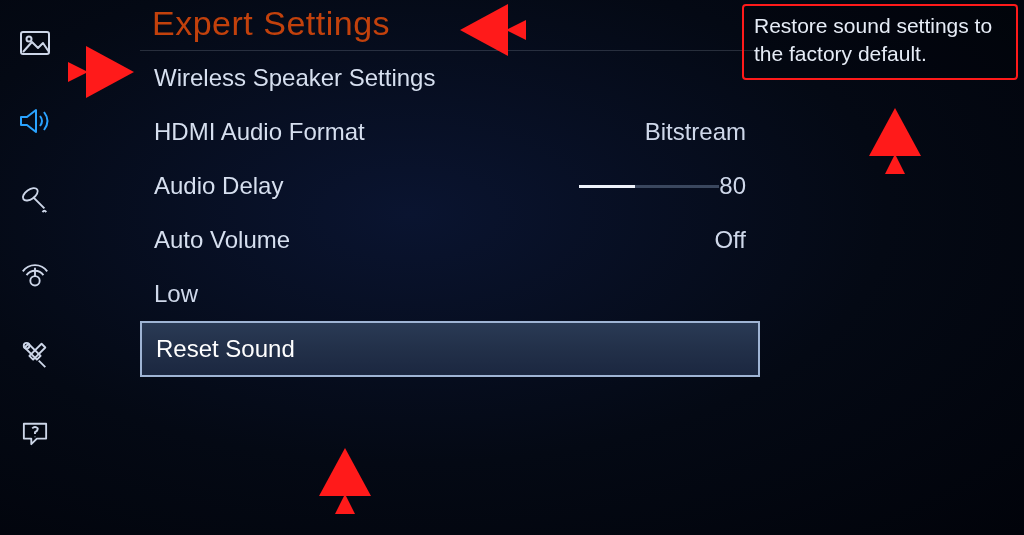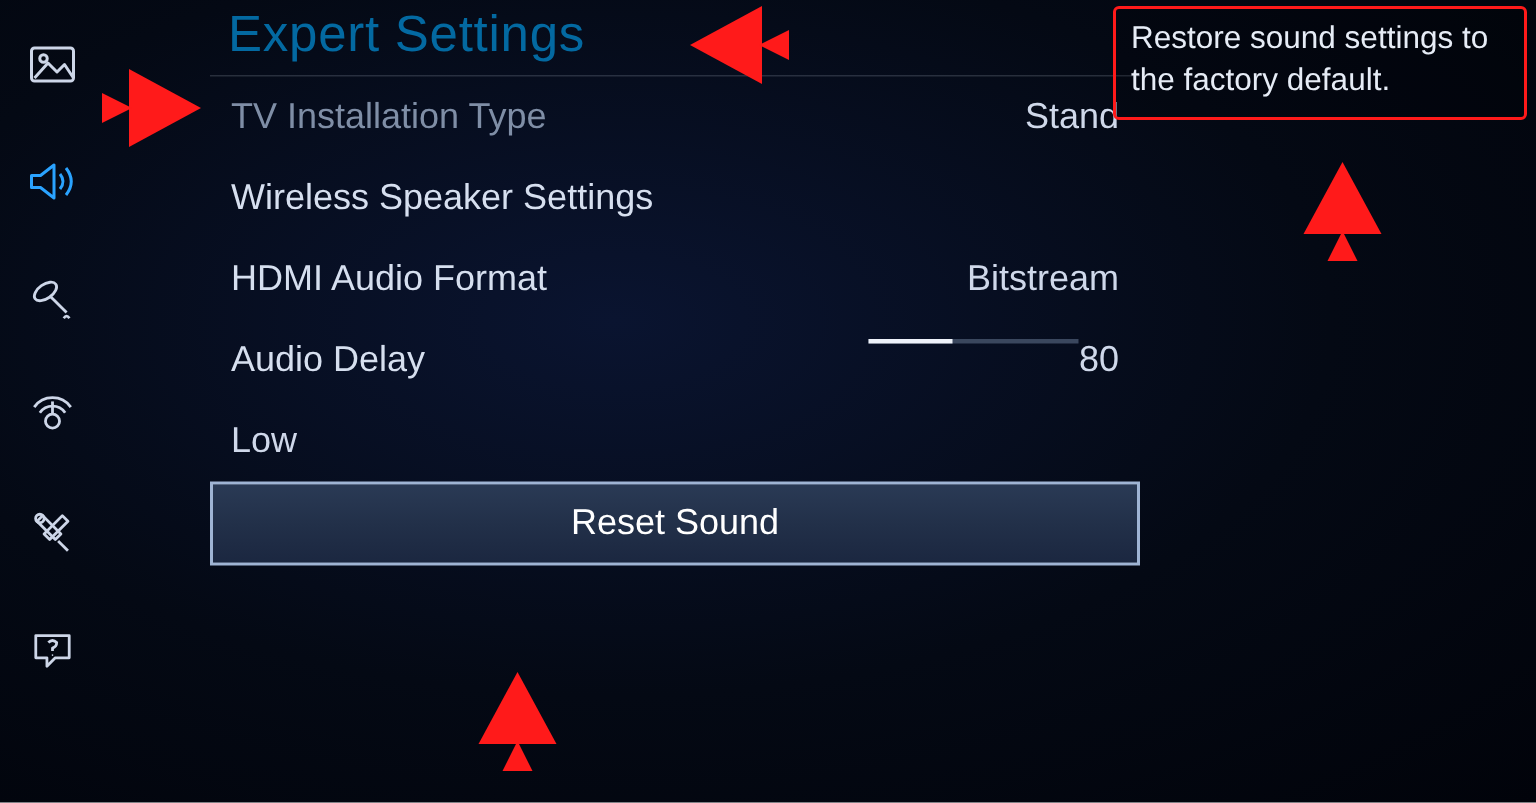--- a/index.html
+++ b/index.html
@@ -32,21 +32,21 @@
   
   .main {
     position: absolute;
     left: 140px; top: 0;
     width: 620px; height: 535px;
   }
   .title {
     font-size: 34px;
     font-weight: 400;
     letter-spacing: 0.5px;
-    color: #0369a1;
+    color: #c2410c;
     padding: 0 12px 4px 12px;
     border-bottom: 1px solid rgba(200,210,230,0.18);
     line-height: 46px;
   }
   .rows { width: 100%; }
   .row {
     height: 54px;
     display: flex;
     align-items: center;
     justify-content: space-between;
@@ -55,25 +55,24 @@
     color: #d6dfef;
   }
   .row.dimmed { color: #7f8ea6; }
   .row .label { flex: 1 1 auto; }
   .row .value { flex: 0 0 auto; text-align: right; color: #cfd8ea; }
   .row.selected {
     background: linear-gradient(180deg, #2a3a55 0%, #223049 50%, #1b2740 100%);
     border: 2px solid #9fb4d4;
     color: #ffffff;
     height: 56px;
-    text-align: center;
-  }
-
-  
-  .slider-wrap { display: flex; }
+  }
+
+  
+  .slider-wrap { display: flex; align-items: center; }
   .slider-track {
     width: 140px; height: 3px; background: #3a475e; position: relative;
   }
   .slider-fill { position: absolute; left: 0; top: 0; height: 3px; background: #eef2fa; width: 40%; }
 
   
   .help-box {
     position: absolute;
     right: 6px; top: 4px;
     width: 276px;
@@ -191,24 +190,20 @@
       <path d="M13 9 Q16 6 19 9 Q19 12 16 13 V15"></path>
       <circle cx="16" cy="18" r="0.6" fill="#cdd6e8" stroke="none"></circle>
     </svg>
   </div>
 </div>
 
 <div class="main">
   <div class="title">Expert Settings</div>
   <div class="rows">
 
-    <div class="row dimmed">
-      <span class="label">TV Installation Type</span>
-      <span class="value">Stand</span>
-    </div>
 
     <div class="row">
       <span class="label">Wireless Speaker Settings</span>
       <span class="value"></span>
     </div>
 
     <div class="row">
       <span class="label">HDMI Audio Format</span>
       <span class="value">Bitstream</span>
     </div>
@@ -217,20 +212,24 @@
     <div class="row">
       <span class="label">Audio Delay</span>
       <span class="slider-wrap">
         <span class="slider-track">
           <span class="slider-fill" style="width:40%"></span>
         </span>
         <span class="value">80</span>
       </span>
     </div>
 
+    <div class="row">
+      <span class="label">Auto Volume</span>
+      <span class="value">Off</span>
+    </div>
 
     <div class="row">
       <span class="value">Low</span>
     </div>
 
     <div class="row selected">
       <span class="label">Reset Sound</span>
       <span class="value"></span>
     </div>
 

